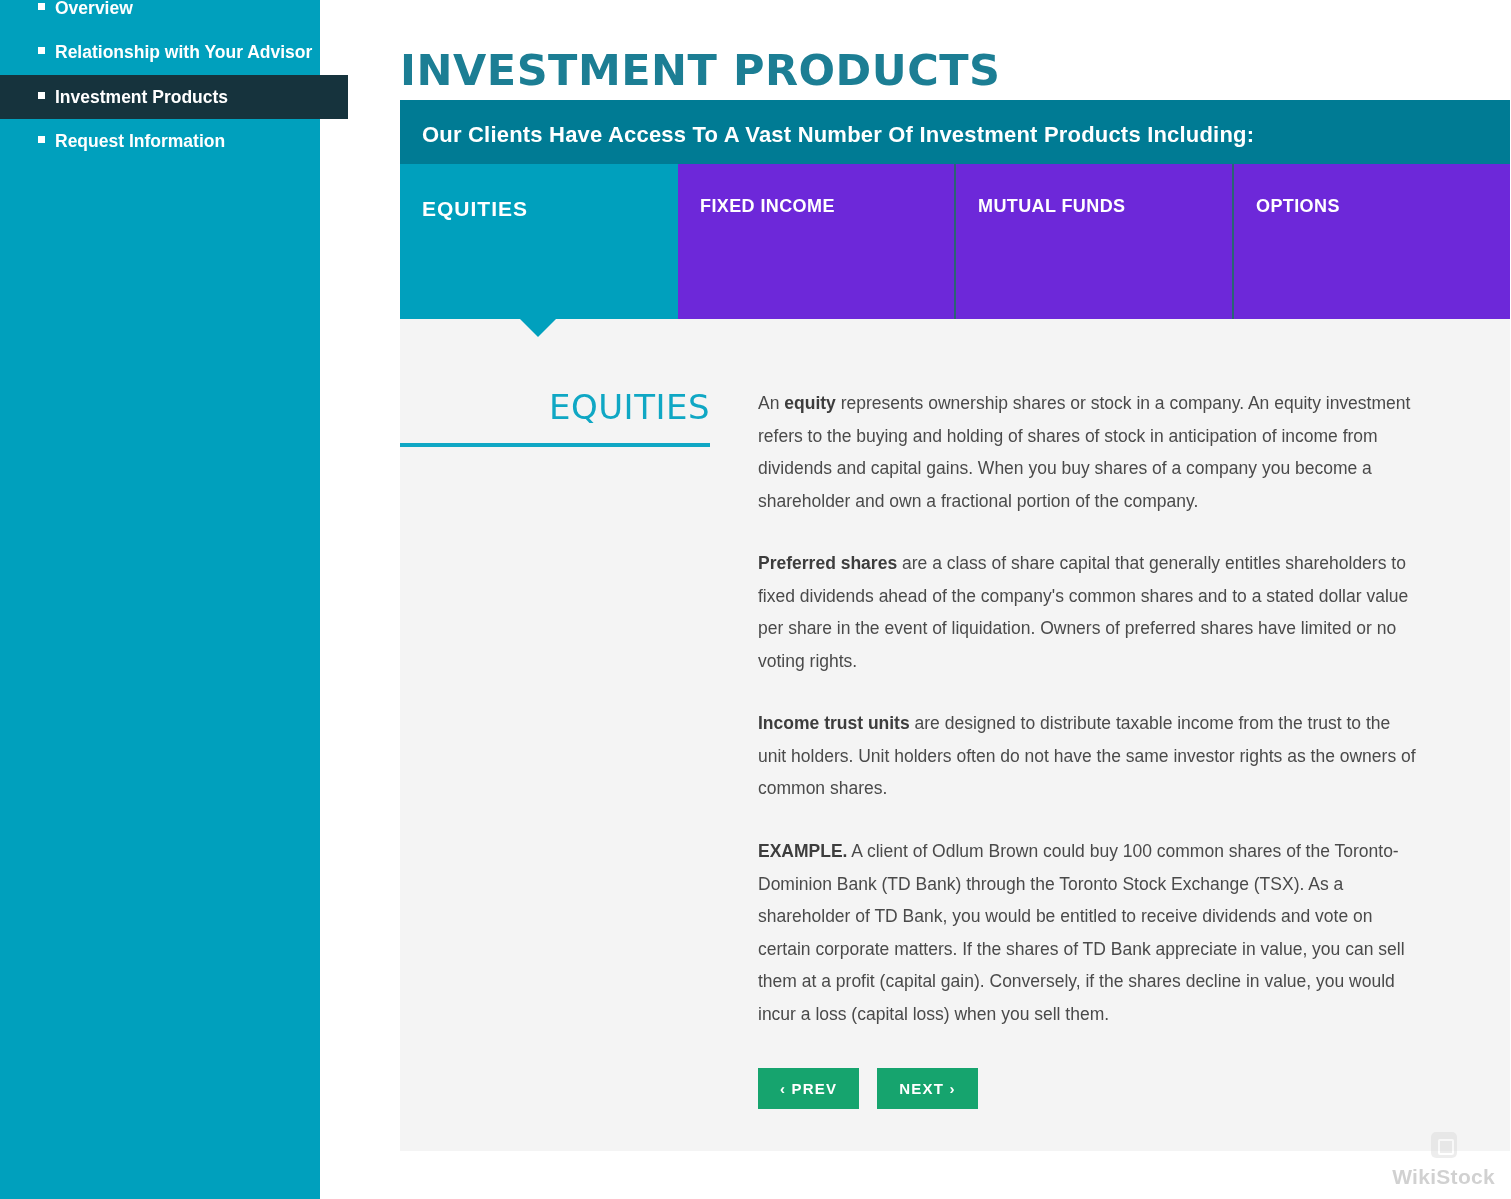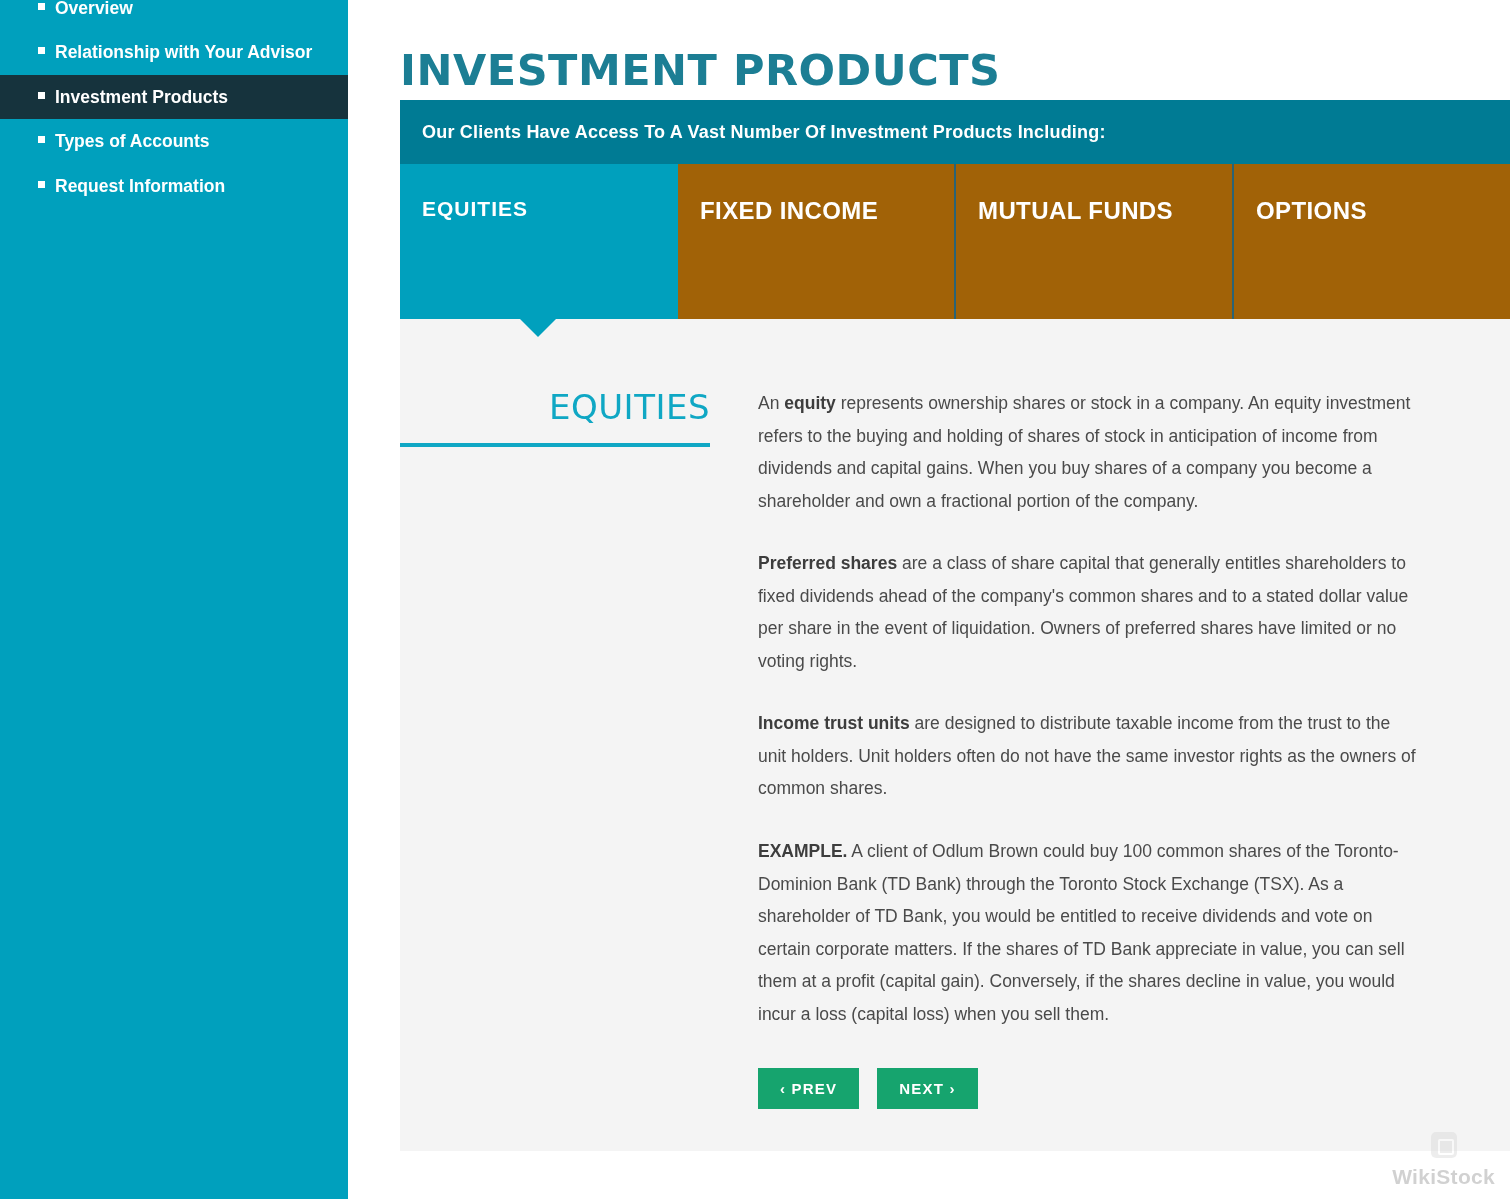--- a/index.html
+++ b/index.html
@@ -13,21 +13,21 @@
   #page {
     position: relative;
     width: 1511px; height: 1199px;
     background: #ffffff;
   }
 
   
   #sidebar {
     position: absolute;
     left: 0; top: 0;
-    width: 348px; height: 1199px;
+    width: 320px; height: 1199px;
     background: #00a0bd;
   }
   .nav-item {
     position: relative;
     padding: 11px 20px 11px 55px;
     color: #ffffff;
     font-size: 17.5px;
     font-weight: bold;
     line-height: 1.28;
     cursor: pointer;
@@ -66,46 +66,46 @@
 
   #panel {
     position: absolute;
     left: 52px; top: 100px;
     width: 1110px;
     background: #f4f4f4;
   }
   #panel-header {
     background: #007b94;
     color: #ffffff;
-    font-size: 18px;
+    font-size: 22px;
     font-weight: bold;
     padding: 22px 0 22px 22px;
     letter-spacing: 0.2px;
     height: 64px;
   }
 
   
   #tabs {
     display: flex;
     width: 100%;
     height: 155px;
     background: #0d4a5c;
   }
   .tab {
     position: relative;
     flex: 1 1 0;
     padding: 32px 22px 0 22px;
     color: #ffffff;
-    font-size: 24px;
+    font-size: 18px;
     font-weight: bold;
     line-height: 1.22;
     letter-spacing: 0.4px;
     cursor: pointer;
     border-right: 2px solid #2a6375;
-    background: #a16207;
+    background: #6d28d9;
   }
   .tab:last-child { border-right: none; }
   .tab.active {
     background: #00a0bd;
     border-right: 2px solid #00a0bd;
     font-size: 21px;
     letter-spacing: 1px;
   }
   .tab.active .arrow {
     position: absolute;
@@ -218,24 +218,20 @@
       <div class="nav-item">
         <span class="bullet"></span>
         <span>Relationship with Your Advisor</span>
       </div>
 
       <div class="nav-item active">
         <span class="bullet"></span>
         <span>Investment Products</span>
       </div>
 
-      <div class="nav-item">
-        <span class="bullet"></span>
-        <span>Types of Accounts</span>
-      </div>
 
       <div class="nav-item">
         <span class="bullet"></span>
         <span>Request Information</span>
       </div>
 
     </div>
   </nav>
 
   <main id="main">

